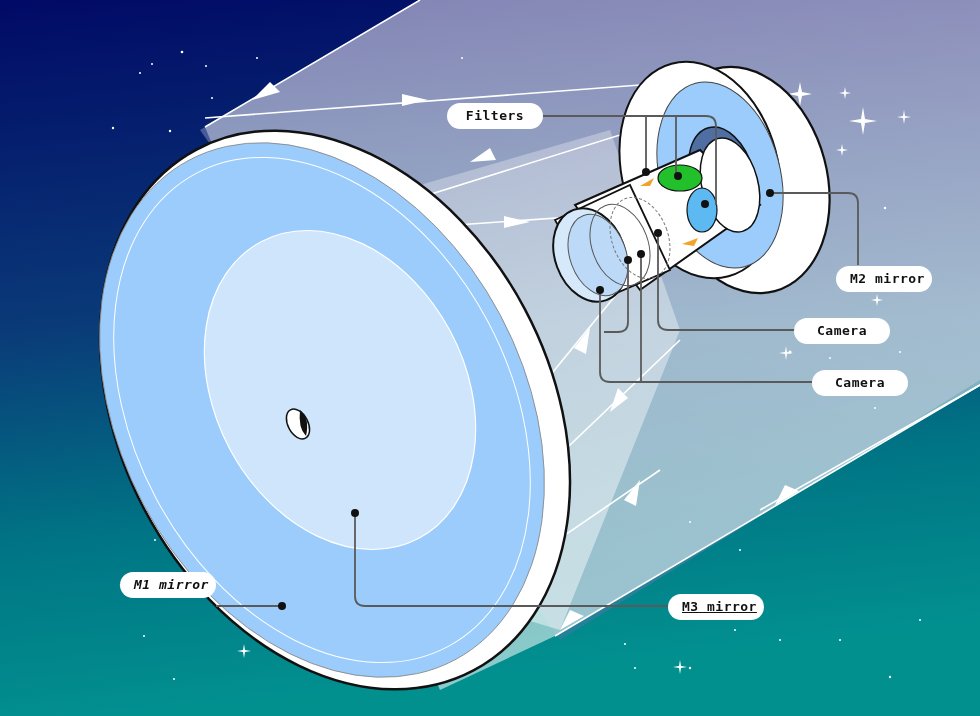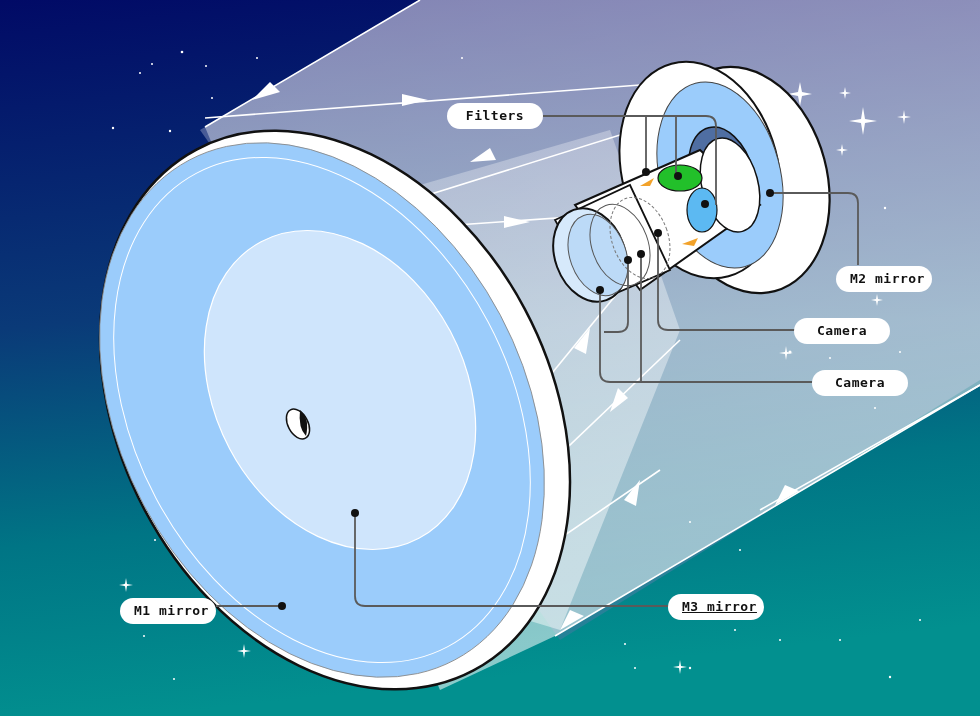--- a/index.html
+++ b/index.html
@@ -174,15 +174,15 @@
         <circle cx="641" cy="254" r="4"></circle>
     <circle cx="355" cy="513" r="4"></circle>
         <circle cx="282" cy="606" r="4"></circle>
   </g>
 </svg>
 
 <div class="label-pill" style="left:447px;top:103px;width:96px;">Filters</div>
 <div class="label-pill" style="left:836px;top:266px;width:96px;">M2 mirror</div>
 <div class="label-pill" style="left:794px;top:318px;width:96px;">Camera</div>
 <div class="label-pill" style="left:812px;top:370px;width:96px;">Camera</div>
-<div class="label-pill" style="left:120px;top:598px;width:96px;">M1 mirror</div>
+<div class="label-pill" style="left:120px;top:572px;width:96px;font-style:italic;">M1 mirror</div>
 <div class="label-pill" style="left:668px;top:594px;width:96px;text-decoration:underline;">M3 mirror</div>
 </div>
 
 </body></html>

